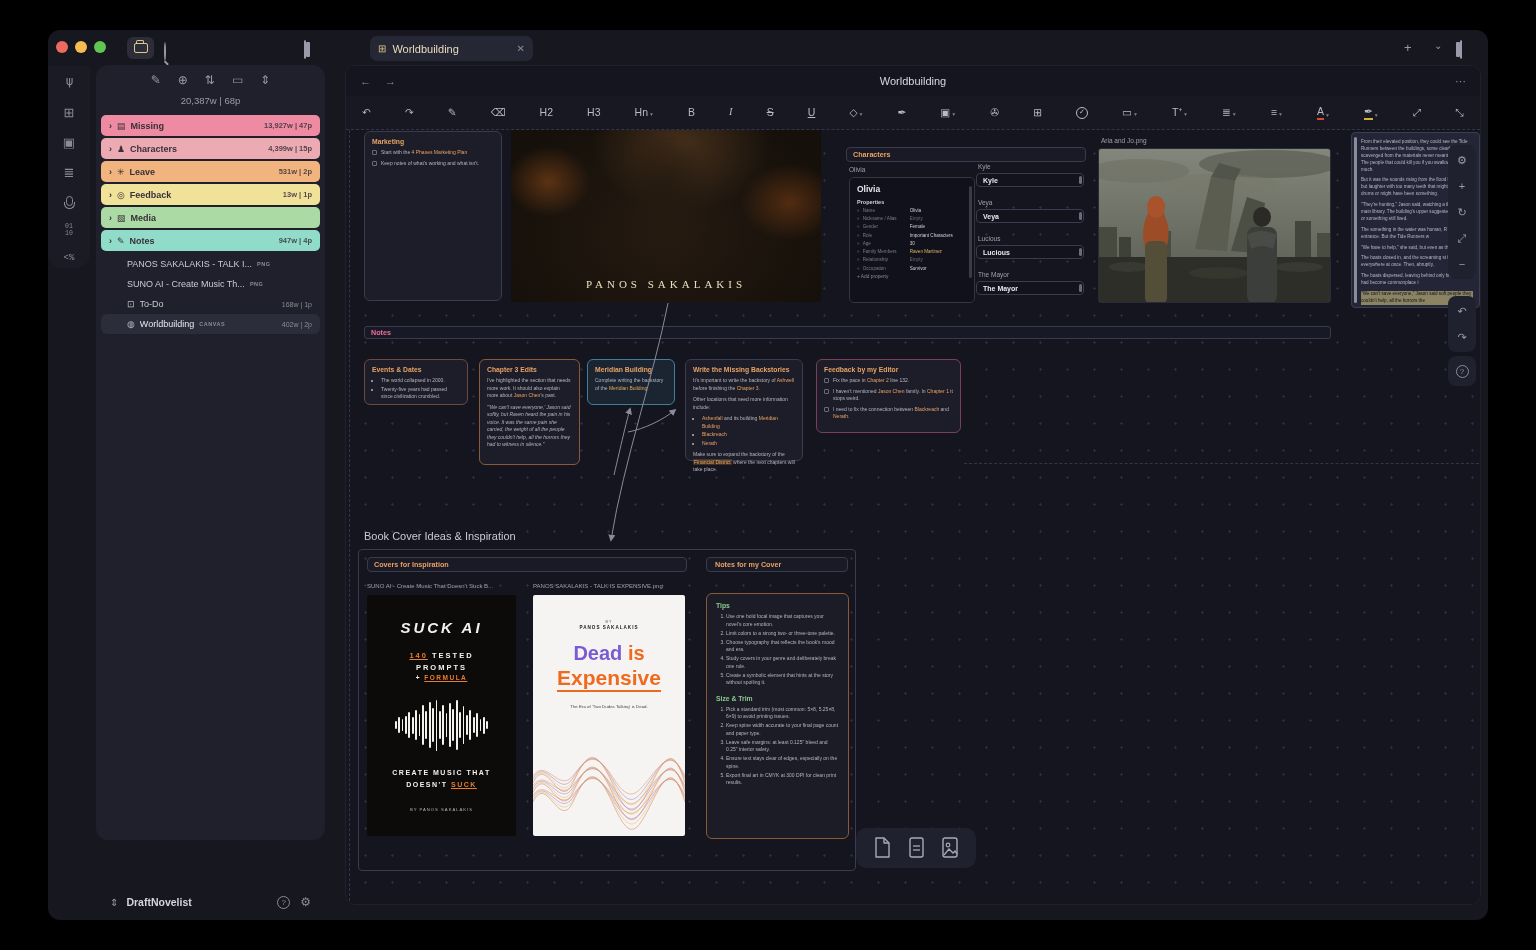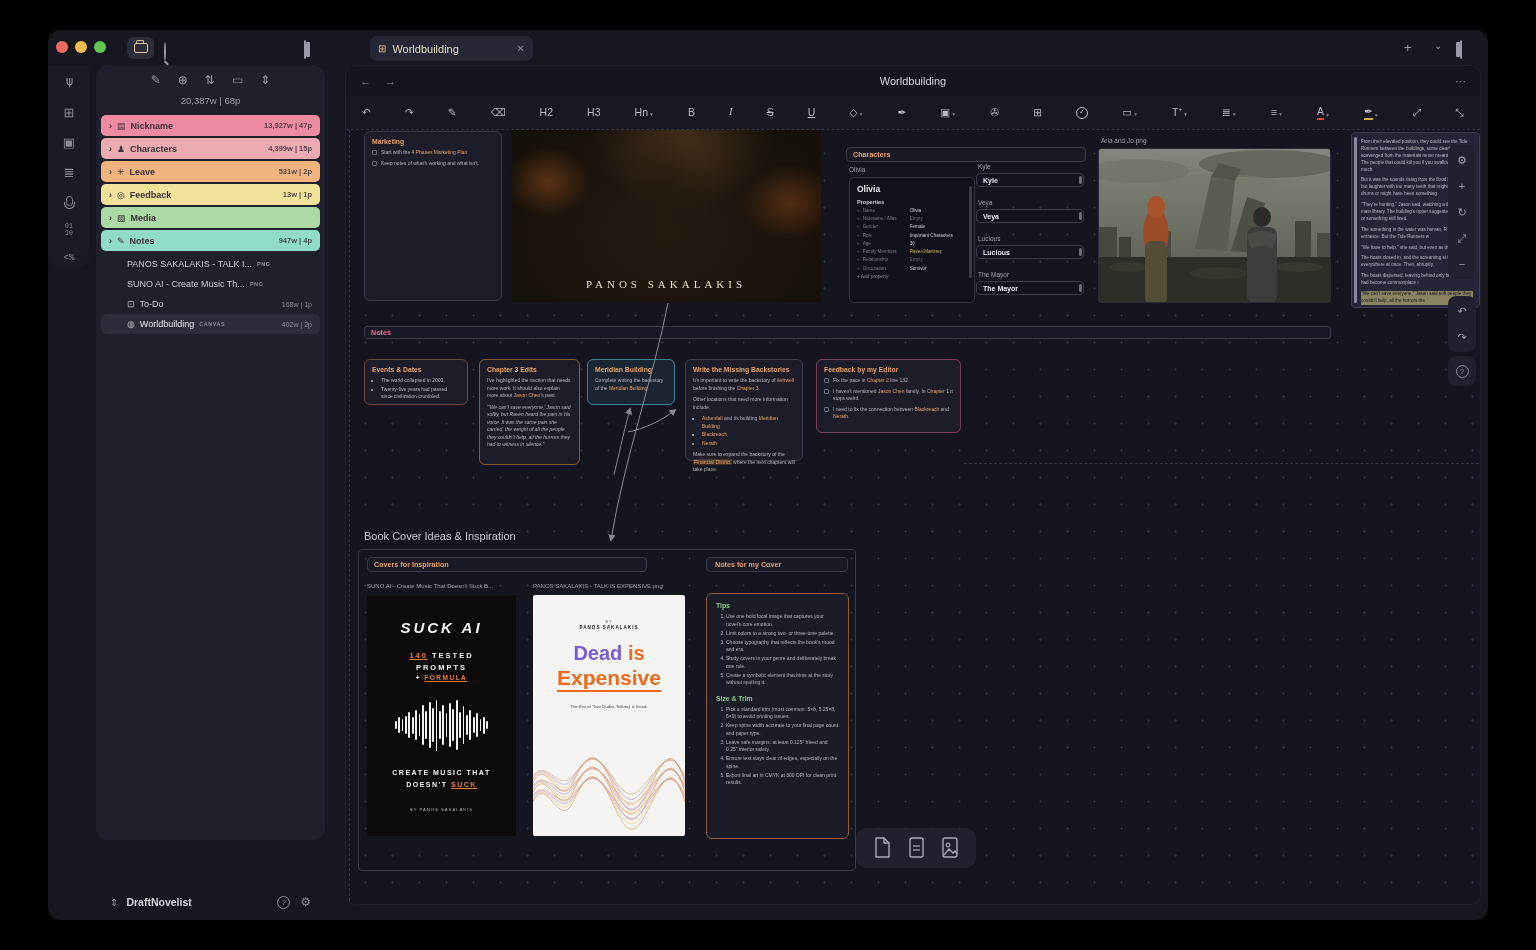--- a/index.html
+++ b/index.html
@@ -273,21 +273,21 @@
           <span>⇅</span>
           <span>▭</span>
           <span>⇕</span>
         </div>
     <div id="sb-stats">20,387w | 68p</div>
     <div id="cats">
 
         <div class="cat" style="background: rgb(238, 138, 162);">
           <span class="chev">›</span>
           <span class="cic">▤</span>
-          <span class="clabel">Nickname</span>
+          <span class="clabel">Missing</span>
           <span class="cmeta">13,927w | 47p</span>
         </div>
 
         <div class="cat" style="background: rgb(236, 170, 178);">
           <span class="chev">›</span>
           <span class="cic">♟</span>
           <span class="clabel">Characters</span>
           <span class="cmeta">4,399w | 15p</span>
         </div>
 
@@ -762,21 +762,21 @@
             <path d="M0,0 L8,4 L0,8 z" fill="#8a8b9a"></path>
           </marker>
         </defs>
         <path d="M322,173 C308,245 278,330 265,410" fill="none" stroke="#8a8b9a" stroke-width="1" marker-end="url(#arrow)"></path>
         <path d="M268,345 C275,315 280,293 284,279" fill="none" stroke="#8a8b9a" stroke-width="1" marker-end="url(#arrow)"></path>
         <path d="M282,302 C298,299 317,290 329,280" fill="none" stroke="#8a8b9a" stroke-width="1" marker-end="url(#arrow)"></path>
       </svg>
 
       <div id="bc-title">Book Cover Ideas &amp; Inspiration</div>
       <div id="bc-frame"></div>
-      <div class="sec-head orange" style="left:21px; top:427px; width:280px; height:15px;">
+      <div class="sec-head orange" style="left:21px; top:427px; width:320px; height:15px;">
         <span>Covers for Inspiration</span>
       </div>
       <div class="sec-head orange" style="left:360px; top:427px; width:142px; height:15px;padding-left:8px;">
         <span>Notes for my Cover</span>
       </div>
 
       <span class="cover-label" style="left:21px; top:453px; max-width:148px; overflow:hidden;">SUNO AI - Create Music That Doesn't Suck B...</span>
       <div id="suno-cover">
         <div class="t1">SUCK AI</div>
         <div class="t2"><span class="kw">140</span> TESTED</div>

